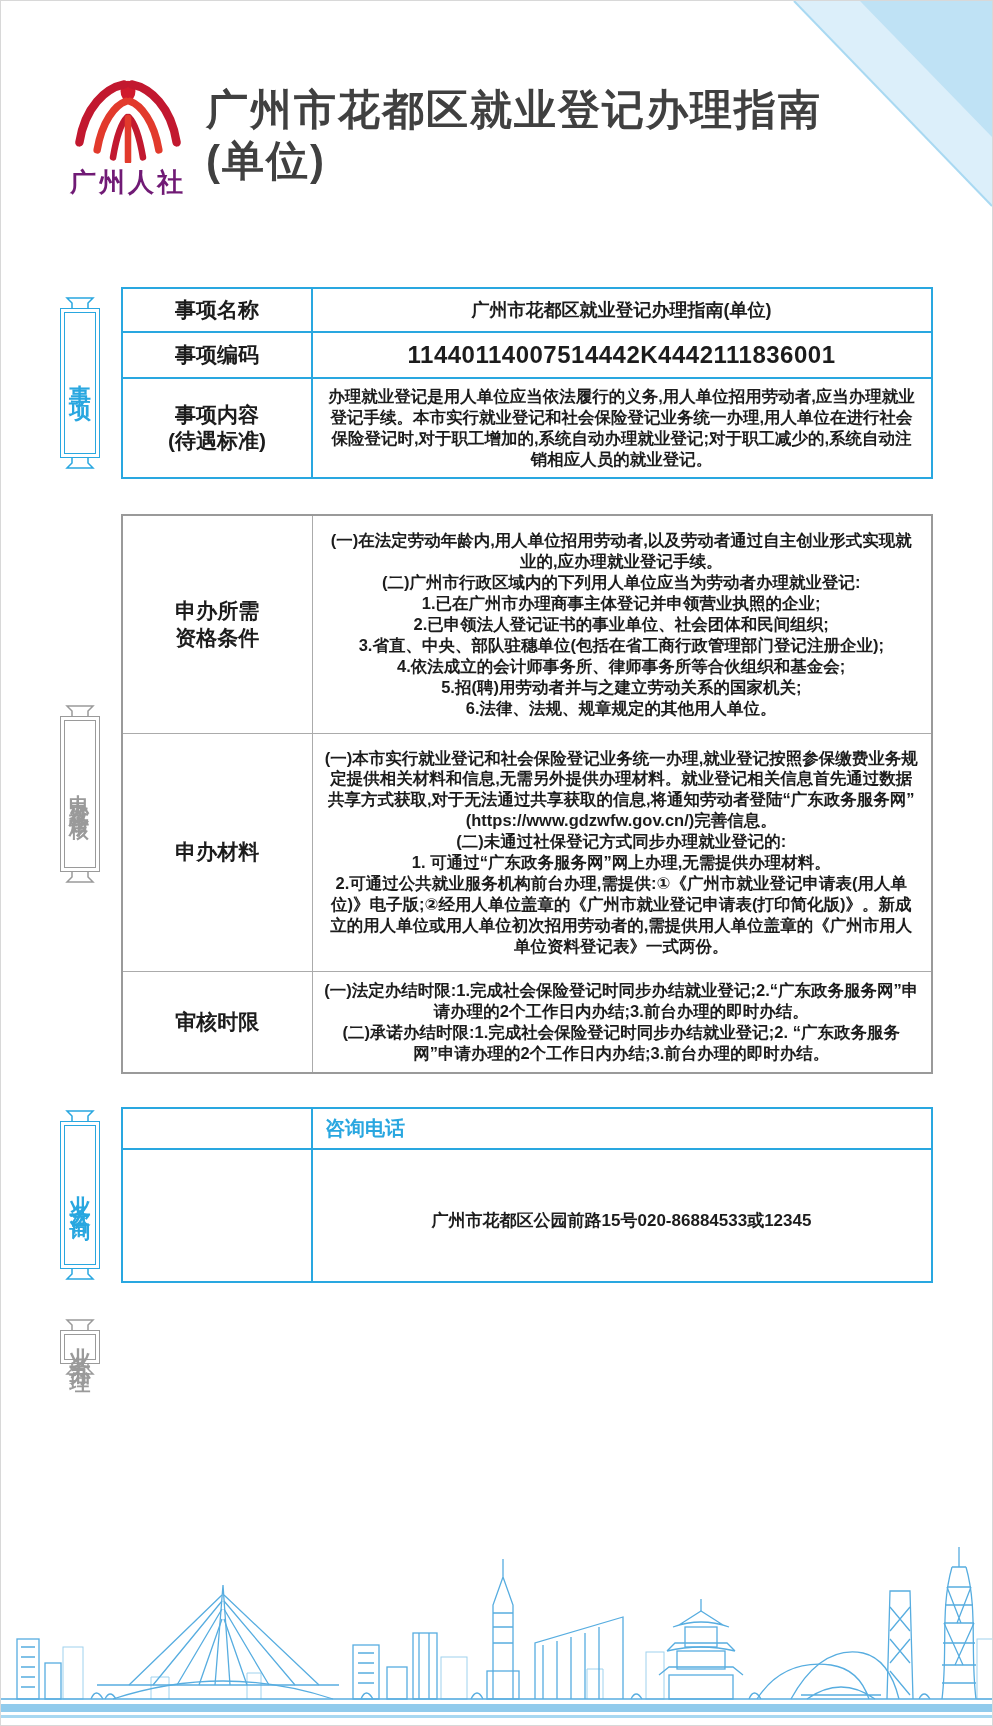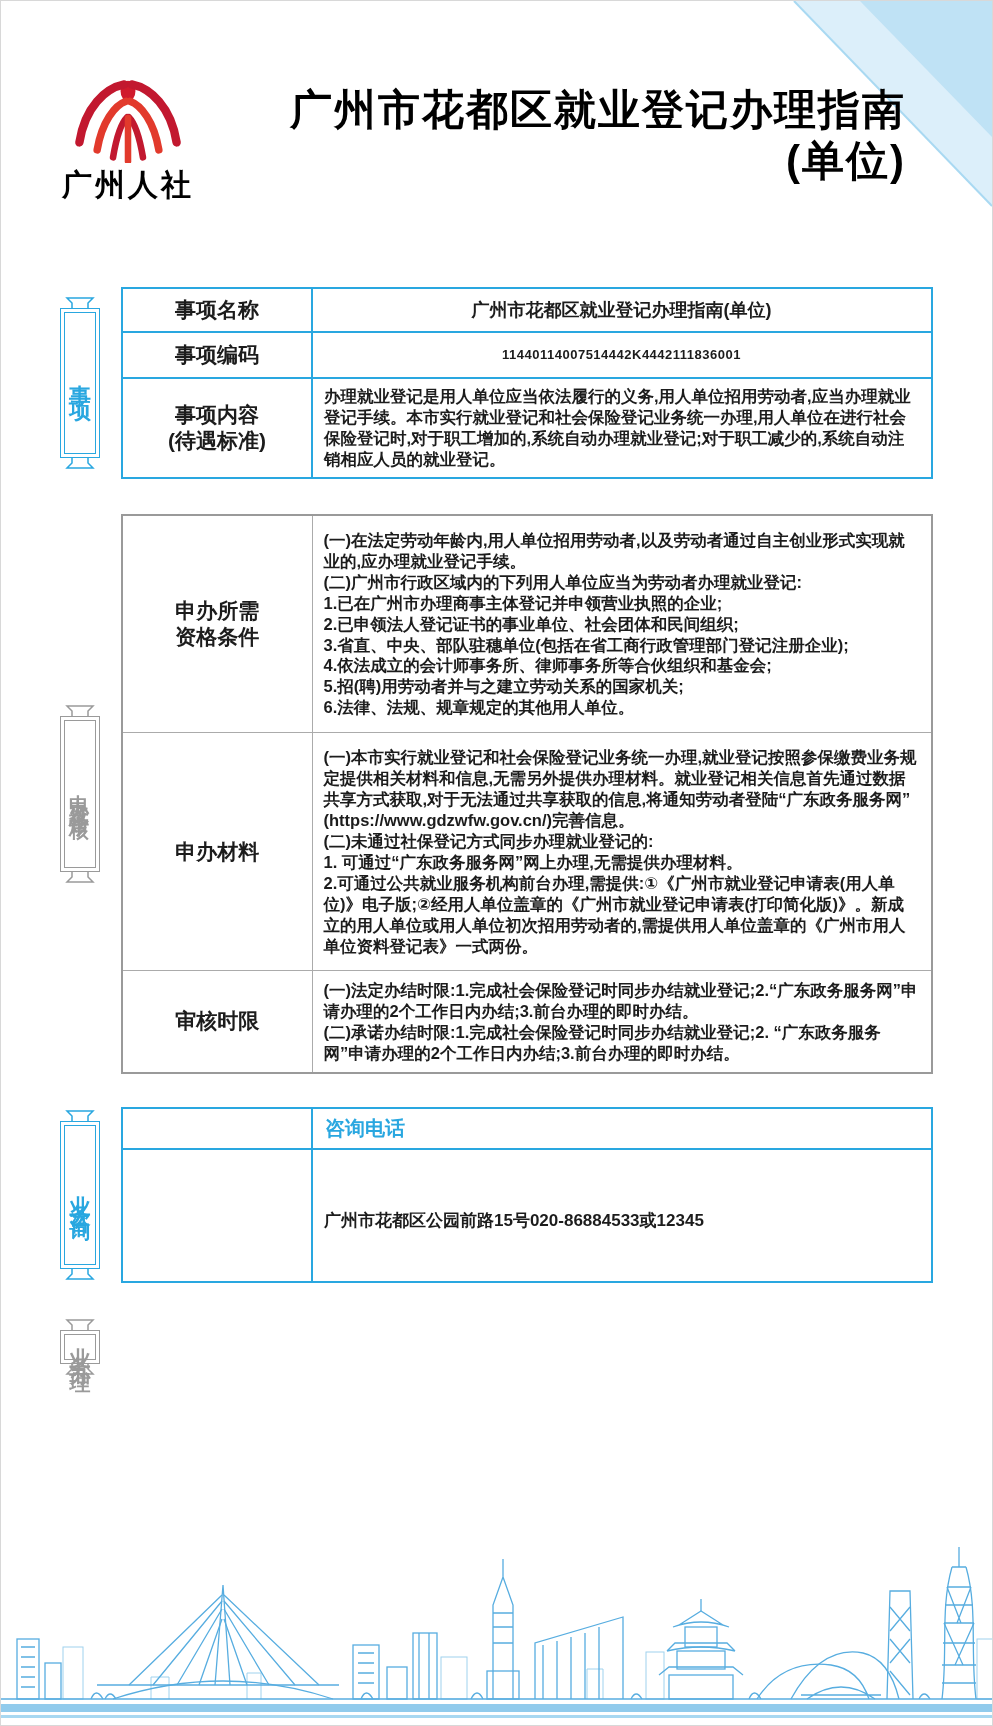--- a/index.html
+++ b/index.html
@@ -14,44 +14,44 @@
     font-family:"Liberation Sans","DejaVu Sans",sans-serif;
     font-weight:700;
     color:#1c1c1c;
   }
   
   .corner{position:absolute;top:0;right:0;width:260px;height:210px;pointer-events:none;}
   
   .header{position:relative;padding-top:84px;height:140px;}
   .logo{position:absolute;left:52px;top:76px;width:150px;text-align:center;}
   .logo-icon{display:block;margin:0 auto;}
-  .logo-text{display:block;margin-top:2px;font-size:30px;letter-spacing:3px;color:#000000;}
-  .titles{margin-left:205px;width:700px;text-align:right;color:#000000;}
+  .logo-text{display:block;margin-top:2px;font-size:26px;letter-spacing:3px;color:#701a75;}
+  .titles{margin-left:205px;width:700px;text-align:left;color:#404040;}
   .title-l1{font-size:42px;letter-spacing:2px;line-height:1.2;}
   .title-l2{font-size:42px;letter-spacing:2px;line-height:1.25;}
   
   .sec{position:relative;margin-left:120px;width:812px;}
   .sec.m1{margin-top:62px;}
   .sec.m2{margin-top:35px;}
   .sec.m3{margin-top:33px;}
   table.tbl{border-collapse:collapse;table-layout:fixed;width:812px;}
   table.tbl td{box-sizing:border-box;vertical-align:middle;}
   .tbl.blue, .tbl.blue td{border:2px solid #29a7e0;}
   .tbl.gray{border:2px solid #9a9a9a;}
   .tbl.gray td{border:1.5px solid #ababab;}
   td.lbl{
     width:190px;text-align:center;font-size:21px;line-height:1.25;
     white-space:pre-line;color:#1c1c1c;padding:4px 6px;
   }
   td.val{
     font-size:16.5px;line-height:1.27;padding:7px 12px 7px 11px;
-    white-space:pre-line;text-align:left;color:#1c1c1c;
+    white-space:pre-line;text-align:center;color:#1c1c1c;
   }
   td.val.center{text-align:center;font-size:18px;}
-  td.val.code{text-align:center;font-size:13px;letter-spacing:.5px;}
+  td.val.code{font-size:24px;letter-spacing:.5px;}
   td.hdr{font-size:20px;color:#29a7e0;padding:6px 12px;text-align:left;}
   td.topalign{vertical-align:top;padding-top:18px;font-size:17px;}
   
   .plaque{position:absolute;left:-64px;width:46px;display:flex;flex-direction:column;align-items:center;}
   .plaque .cap{flex:0 0 auto;display:block;}
   .plaque .pbody{position:relative;flex:1 1 auto;width:38px;display:flex;align-items:center;justify-content:center;}
   .plaque.blue .pbody{border:1.5px solid #29a7e0;}
   .plaque.gray .pbody{border:1.5px solid #9a9a9a;}
   .plaque .pbody::before{content:"";position:absolute;inset:3px;border:1px solid currentColor;}
   .plaque.blue .pbody::before{color:#29a7e0;}

